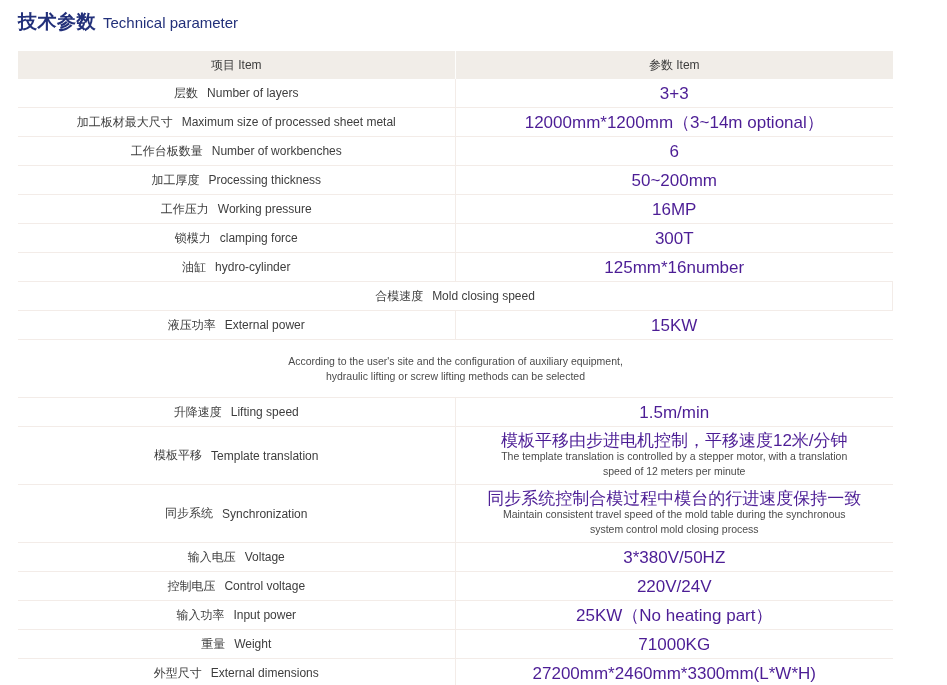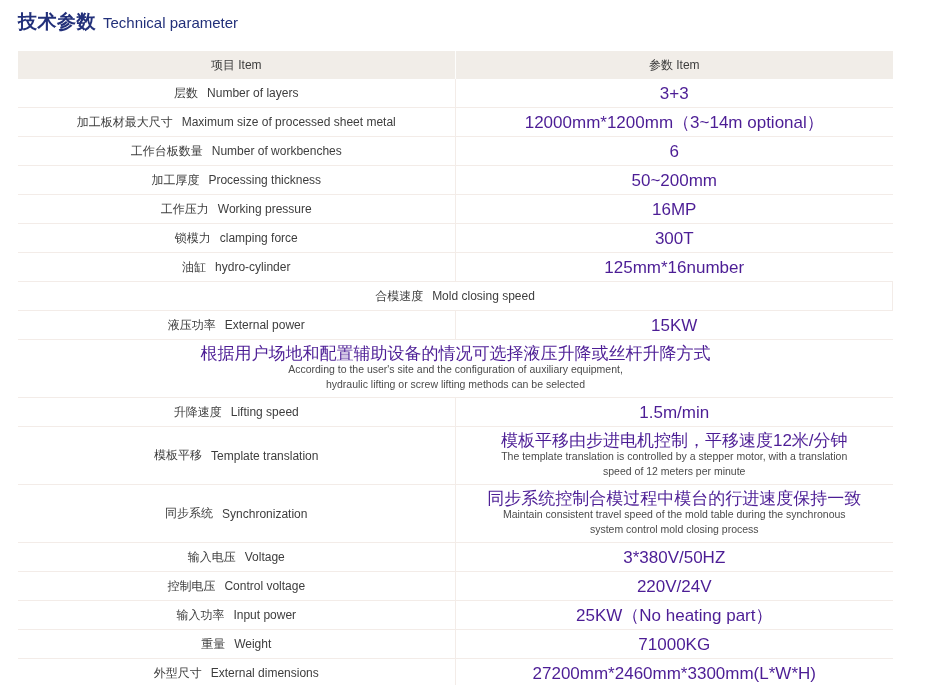--- a/index.html
+++ b/index.html
@@ -129,21 +129,20 @@
           <div class="tcell tcell-label">
             <span class="label-zh">液压功率</span>
             <span class="label-en">External power</span>
           </div>
           <div class="tcell">
             <div class="val-main">15KW</div>
           </div>
         </div>
         <div class="trow tall">
           <div class="tcell">
-            <div class="val-main">根据用户场地和配置辅助设备的情况可选择液压升降或丝杆升降方式</div>
             <div class="val-sub">According to the user's site and the configuration of auxiliary equipment,</div>
             <div class="val-sub">hydraulic lifting or screw lifting methods can be selected</div>
           </div>
         </div>
         <div class="trow">
           <div class="tcell tcell-label">
             <span class="label-zh">升降速度</span>
             <span class="label-en">Lifting speed</span>
           </div>
           <div class="tcell">

